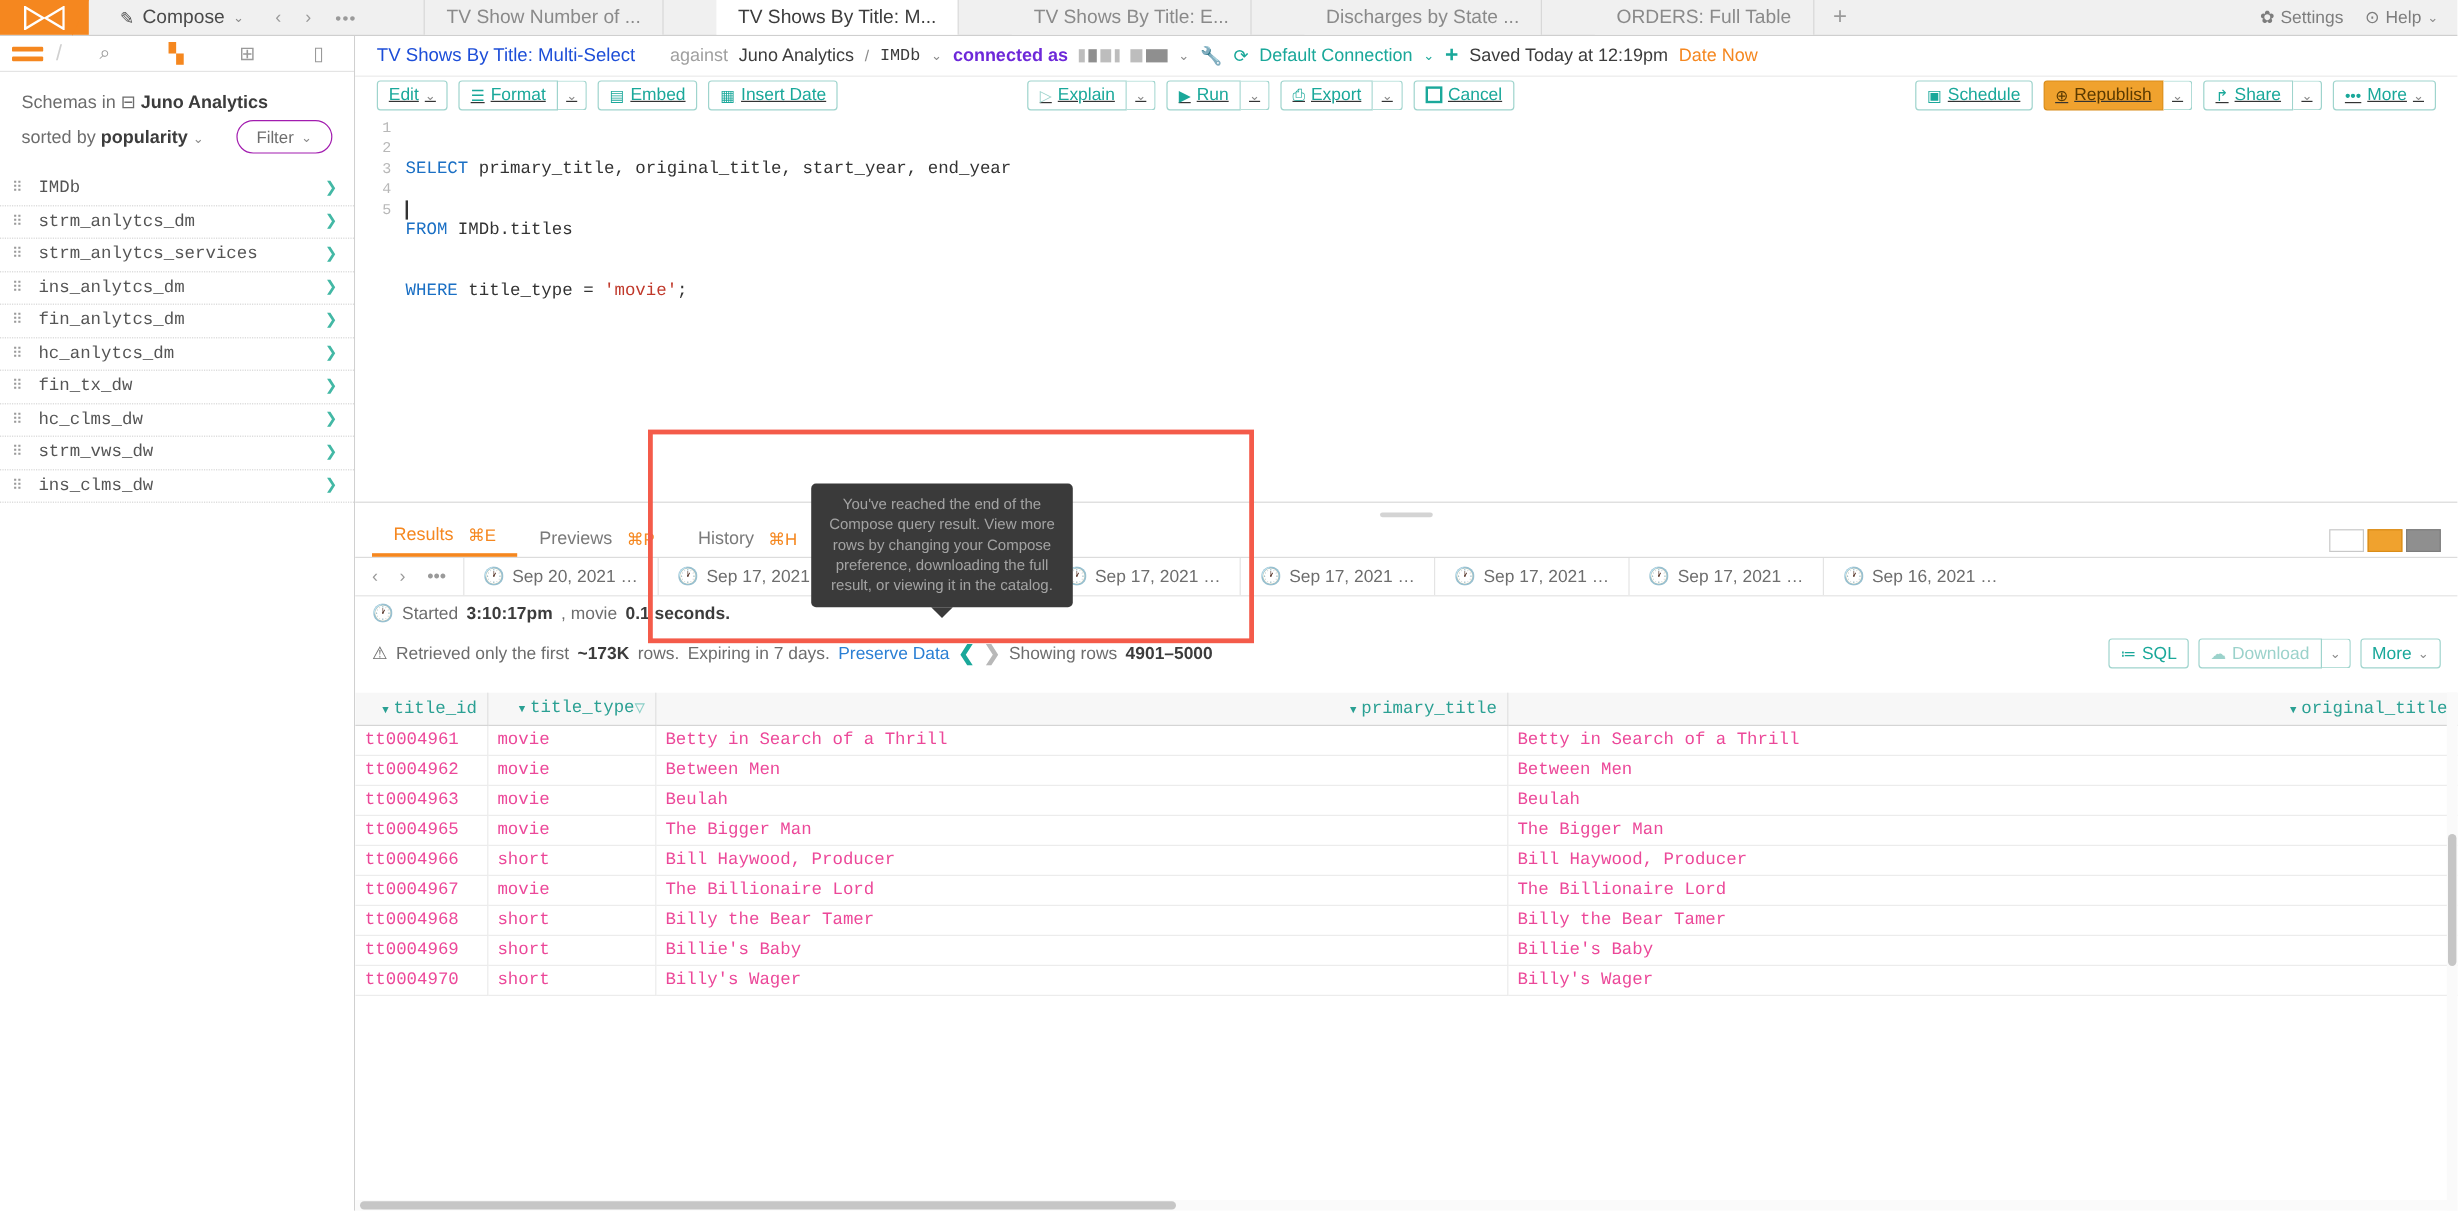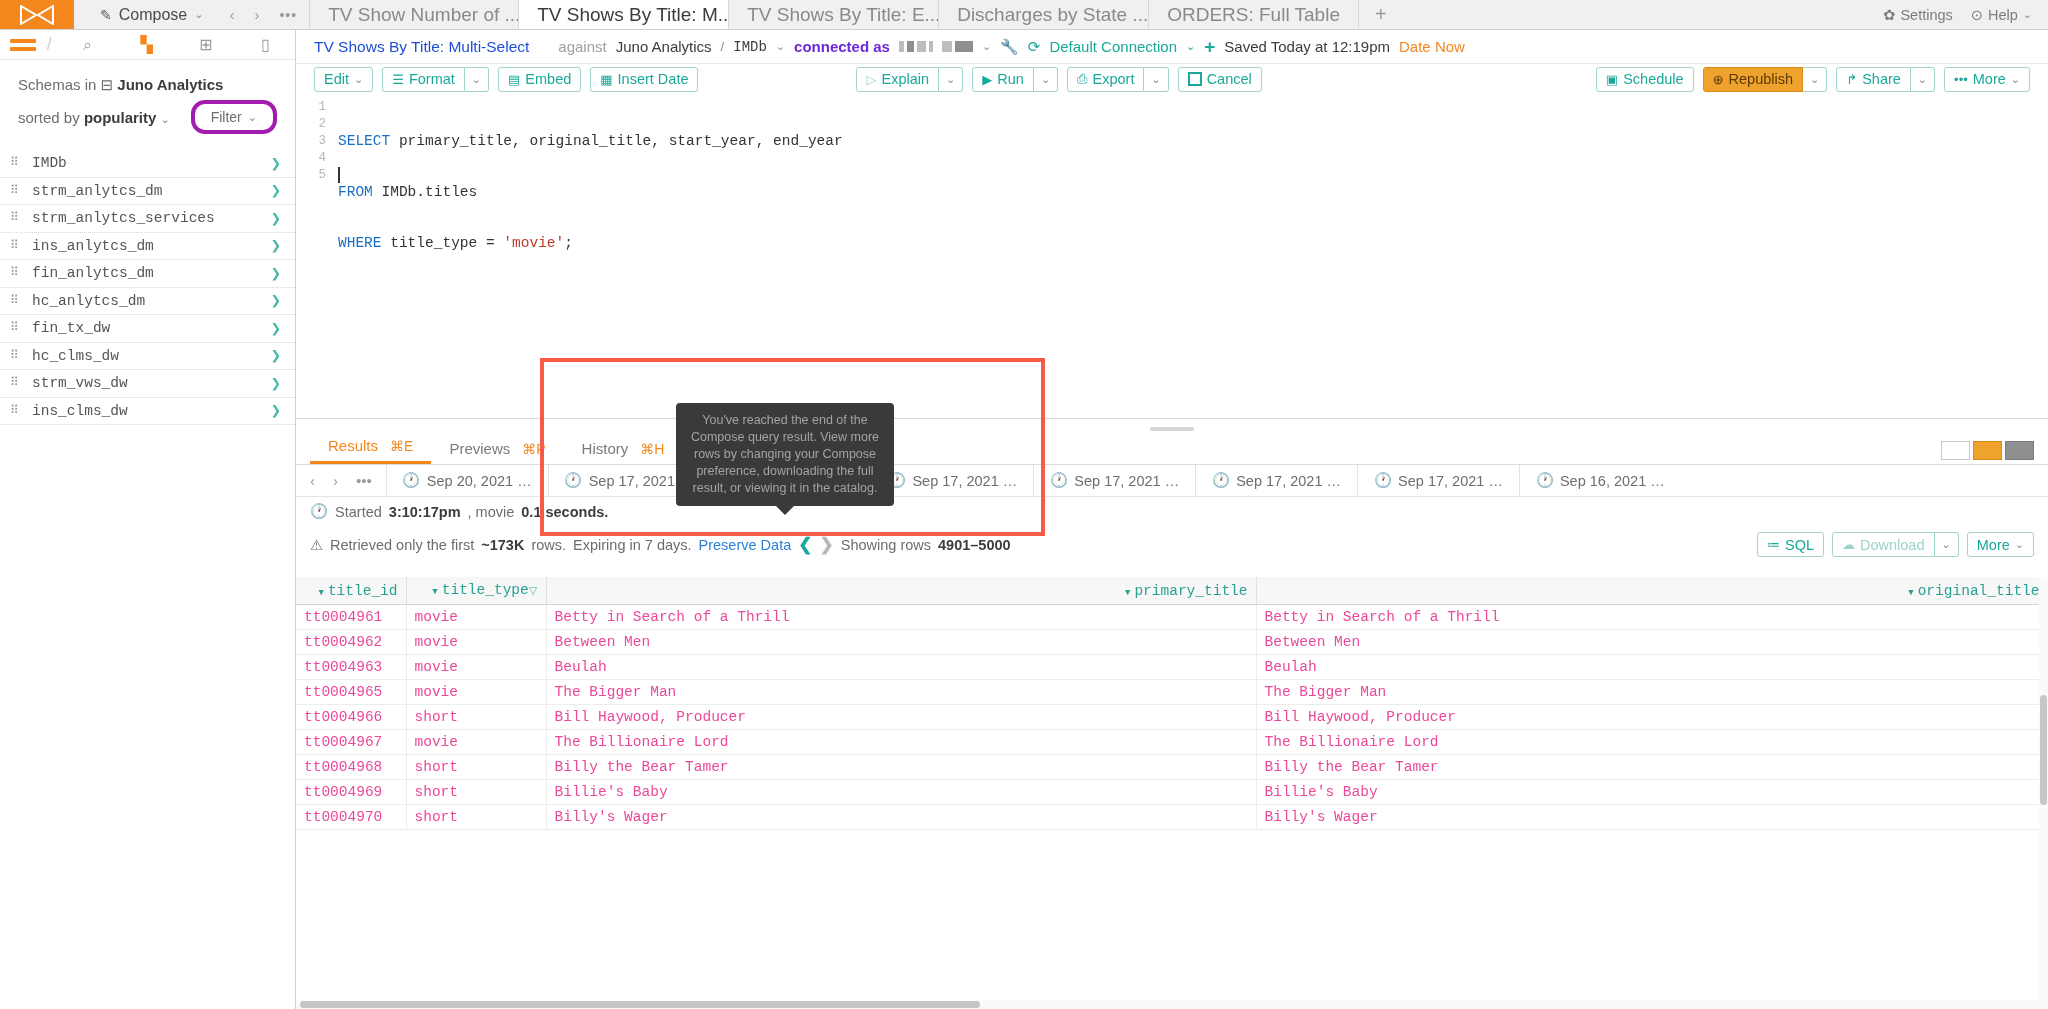--- a/index.html
+++ b/index.html
@@ -30,23 +30,23 @@
     display: flex; align-items: center; gap: 7px; padding: 0 14px 0 26px;
     color: #4a4a4a; font-size: 16px;
   }
   .compose-chip .pen { color: #555; font-size: 14px; }
   .navarrows { display: flex; align-items: center; gap: 20px; padding: 0 12px;
     color: #9a9a9a; font-size: 15px; }
   .navarrows span { cursor: pointer; }
   .dots { letter-spacing: 1px; font-size: 14px; color: #9a9a9a; }
   .tabstrip { display: flex; align-items: stretch; flex: 1; }
   .tab {
-    display: flex; align-items: center; padding: 0 18px; font-size: 19px;
+    display: flex; align-items: center; padding: 0 18px; font-size: 16px;
     color: #8a8a8a; border-right: 1px solid #d8d8d8; white-space: nowrap;
-    max-width: 210px; overflow: hidden; background: #f0f0f0;
+    max-width: 210px; overflow: hidden; background: #f0f0f0; margin-left: 44px;
   }
   .tab:first-child { border-left: 1px solid #d8d8d8; }
   .tab.active { background: #ffffff; color: #3c3c3c; }
   .tab-plus { display: flex; align-items: center; padding: 0 16px;
     color: #9a9a9a; font-size: 20px; font-weight: 300; }
   .topbar-right {
     display: flex; align-items: center; gap: 18px; padding: 0 16px;
     color: #7d7d7d; font-size: 14.5px; margin-left: auto;
   }
   .topbar-right .item { display: flex; align-items: center; gap: 5px; }
@@ -65,21 +65,21 @@
   .sb-slash { color: #d0d0d0; font-size: 18px; margin-right: 6px; }
   .sb-ic { width: 66px; text-align: center; color: #9a9a9a; font-size: 16px; }
   .sb-ic.sel { color: #f5871f; }
   .sb-head { padding: 16px 18px 6px 18px; }
   .sb-head .l1 { font-size: 15px; color: #6d6d6d; }
   .sb-head .l1 b { color: #3c3c3c; font-weight: 600; }
   .sb-head .l2 { font-size: 15px; color: #6d6d6d; margin-top: 6px;
     display: flex; align-items: center; justify-content: space-between; }
   .sb-head .l2 b { color: #3c3c3c; font-weight: 600; }
   .filter-btn {
-    border: 4px solid #a21caf; border-radius: 14px; padding: 5px 16px;
+    border: 1px solid #a21caf; border-radius: 14px; padding: 5px 16px;
     font-size: 14px; color: #6d6d6d; background: #fff; display: inline-flex;
     align-items: center; gap: 6px;
   }
   .schema-list { margin-top: 10px; }
   .schema-row {
     display: flex; align-items: center; height: 27.5px; padding: 0 14px 0 10px;
     border-bottom: 1px dotted #d5d5d5; font-family: "Liberation Mono", monospace;
     font-size: 14.5px; color: #555;
   }
   .schema-row .griddot { width: 22px; color: #9a9a9a; font-size: 12px; line-height: 1; }
@@ -103,21 +103,21 @@
   .redact i { display: inline-block; background: #bdbdbd; height: 11px; }
   .wrench { color: #1aa89a; font-size: 15px; }
   .q-green { color: #1aa89a; font-size: 15px; }
   .q-plus { color: #1aa89a; font-size: 19px; font-weight: bold; }
   .q-saved { color: #3c3c3c; font-size: 15px; }
   .q-savenow { color: #f5871f; font-size: 15px; }
 
   
   .toolbar {
     position: absolute; top: 64px; left: 296px; width: 1752px; height: 30px;
-    background: #fff; display: flex; align-items: center; padding: 0 18px; gap: 9px;
+    background: #fff; display: flex; align-items: center; padding: 0 18px; gap: 9px; text-decoration: underline;
   }
   .btn {
     display: inline-flex; align-items: center; gap: 5px; height: 25px;
     border: 1px solid #9fd4cd; border-radius: 3px; background: #fff;
     color: #1aa89a; font-size: 14.5px; padding: 0 9px; white-space: nowrap;
   }
   .btn .gl { font-size: 13px; }
   .btn-split { display: inline-flex; }
   .btn-split .btn:first-child { border-top-right-radius: 0; border-bottom-right-radius: 0; }
   .btn-split .btn.cz { border-left: none; border-top-left-radius: 0;

